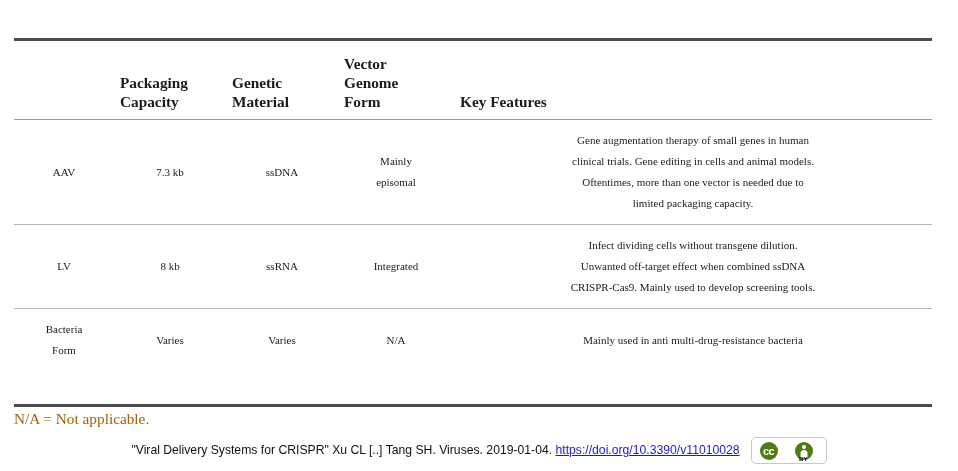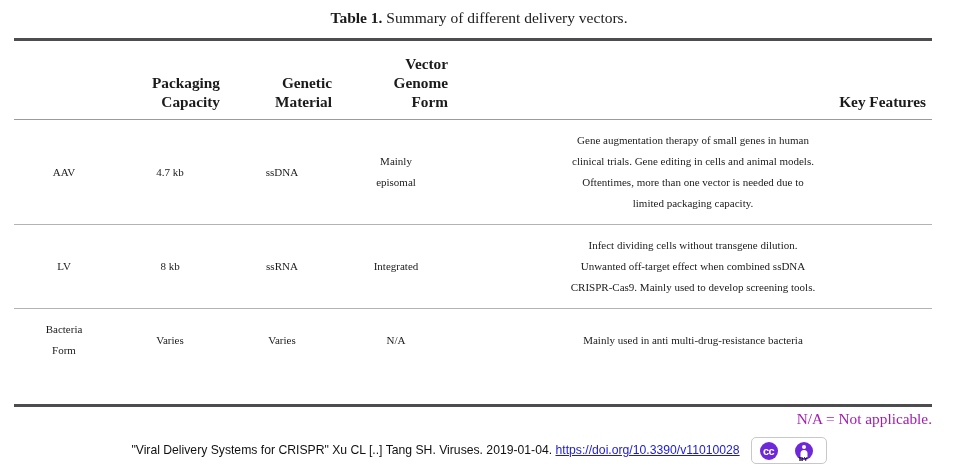--- a/index.html
+++ b/index.html
@@ -73,21 +73,21 @@
     position: absolute;
     left: 14px;
     top: 404px;
     width: 918px;
     height: 3px;
     background: #4d4d50;
   }
 
   table.vec thead th {
     font-weight: bold;
-    text-align: right;
+    text-align: left;
     vertical-align: bottom;
     padding: 16px 6px 8px 6px;
     line-height: 19px;
     border-bottom: 1.6px solid #9b9b9e;
     font-size: 15.3px;
   }
   table.vec thead th.blank {
     border-bottom: 1.6px solid #9b9b9e;
   }
 
@@ -106,24 +106,24 @@
     padding-left: 12px;
     padding-right: 12px;
   }
 
   
   .footnote {
     position: absolute;
     left: 14px;
     top: 408px;
     width: 918px;
-    text-align: right;
+    text-align: left;
     font-size: 15.3px;
     line-height: 21px;
-    color: #a21caf;
+    color: #a16207;
   }
 
   
   .citation {
     position: absolute;
     left: 0;
     top: 437px;
     width: 958px;
     text-align: center;
     font-family: "Liberation Sans", sans-serif;
@@ -151,21 +151,21 @@
     background: #ffffff;
     box-sizing: border-box;
   }
   .cc-badge .cc-circle,
   .cc-badge .by-circle {
     position: absolute;
     top: 4px;
     width: 18px;
     height: 18px;
     border-radius: 50%;
-    background: #6d28d9;
+    background: #4d7c0f;
     color: #ffffff;
     text-align: center;
     font-family: "Liberation Sans", sans-serif;
     font-weight: bold;
     box-sizing: border-box;
   }
   .cc-badge .cc-circle {
     left: 8px;
     font-size: 11px;
     line-height: 18px;
@@ -206,23 +206,20 @@
     letter-spacing: 0.4px;
     color: #000000;
     line-height: 7px;
   }
 </style>
 </head>
 <body>
 
 <div class="page">
 
-  <div class="table-caption">
-    <span class="cap-label">Table 1.</span><span class="cap-text"> Summary of different delivery vectors.</span>
-  </div>
 
   <div class="rule-top"></div>
 
   <div class="table-wrap">
     <table class="vec">
       <colgroup>
         <col class="c0">
           <col class="c1">
           <col class="c2">
           <col class="c3">
@@ -248,21 +245,21 @@
             <span>Key Features</span>
           </th>
         </tr>
       </thead>
       <tbody>
 
         <tr>
           <td>
             <span>AAV</span>
           </td>
-          <td>4.7 kb</td>
+          <td>7.3 kb</td>
           <td>ssDNA</td>
           <td>
             <span>Mainly</span><br>
             <span>episomal</span>
           </td>
           <td class="feat">
             <span>Gene augmentation therapy of small genes in human</span><br>
             <span>clinical trials. Gene editing in cells and animal models.</span><br>
             <span>Oftentimes, more than one vector is needed due to</span><br>
             <span>limited packaging capacity.</span>

